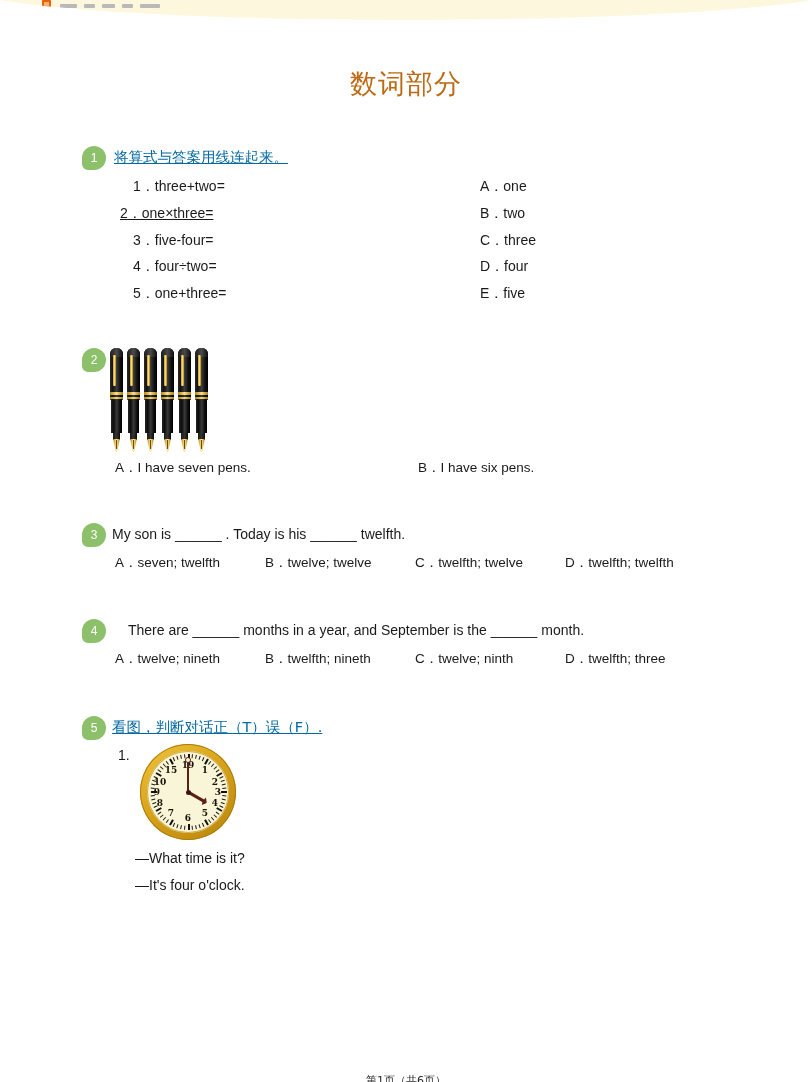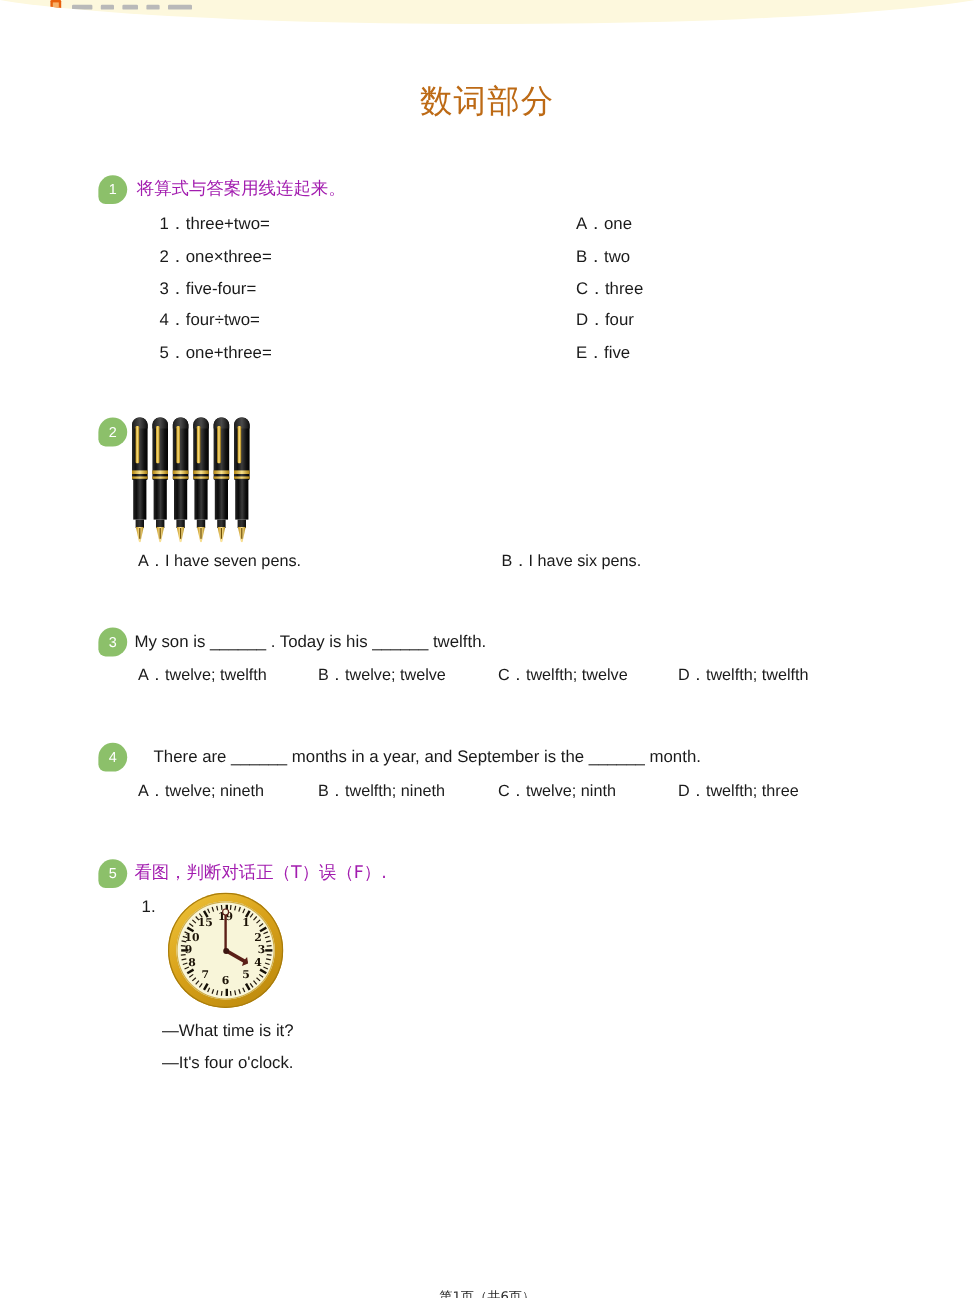--- a/index.html
+++ b/index.html
@@ -110,22 +110,23 @@
     background: #8cc06a;
     border-radius: 50% 50% 50% 6px;
     color: #ffffff;
     font-size: 12px;
     line-height: 24px;
     text-align: center;
   }
 
   .q-head {
     font-size: 14.5px;
-    color: #a21caf;
+    color: #0369a1;
     font-family: "DejaVu Sans", "Liberation Sans", sans-serif;
+    text-decoration: underline;
   }
 
   .q-text-en {
     font-size: 14px;
     font-family: "Liberation Sans", sans-serif;
   }
 
   .opt {
     font-size: 13.5px;
     font-family: "Liberation Sans", sans-serif;
@@ -351,21 +352,21 @@
 
 <div class="page-title">数词部分</div>
 
 <div class="content">
 
   <div class="q-block">
     <div class="badge abs" style="left:82px; top:6px;">1</div>
     <div class="q-head abs" style="left:114px; top:8px;">将算式与答案用线连起来。</div>
 
     <div class="q-text-en abs" style="left:133px; top:38px;">1．three+two=</div>
-    <div class="q-text-en abs" style="left:133px; top:65px;">2．one×three=</div>
+    <div class="q-text-en abs" style="left:120px; top:65px;text-decoration:underline;">2．one×three=</div>
     <div class="q-text-en abs" style="left:133px; top:92px;">3．five-four=</div>
     <div class="q-text-en abs" style="left:133px; top:118px;">4．four÷two=</div>
     <div class="q-text-en abs" style="left:133px; top:145px;">5．one+three=</div>
 
     <div class="q-text-en abs" style="left:480px; top:38px;">A．one</div>
     <div class="q-text-en abs" style="left:480px; top:65px;">B．two</div>
     <div class="q-text-en abs" style="left:480px; top:92px;">C．three</div>
     <div class="q-text-en abs" style="left:480px; top:118px;">D．four</div>
     <div class="q-text-en abs" style="left:480px; top:145px;">E．five</div>
   </div>
@@ -443,21 +444,21 @@
     </div>
 
     <div class="opt abs" style="left:115px; top:319px;">A．I have seven pens.</div>
     <div class="opt abs" style="left:418px; top:319px;text-align:right;">B．I have six pens.</div>
   </div>
 
   <div class="q-block">
     <div class="badge abs" style="left:82px; top:383px;">3</div>
     <div class="q-text-en abs" style="left:112px; top:386px;">My son is ______ . Today is his ______ twelfth.</div>
 
-    <div class="opt abs" style="left:115px; top:414px;">A．twelve; twelfth</div>
+    <div class="opt abs" style="left:115px; top:414px;">A．seven; twelfth</div>
     <div class="opt abs" style="left:265px; top:414px;">B．twelve; twelve</div>
     <div class="opt abs" style="left:415px; top:414px;">C．twelfth; twelve</div>
     <div class="opt abs" style="left:565px; top:414px;">D．twelfth; twelfth</div>
   </div>
 
   <div class="q-block">
     <div class="badge abs" style="left:82px; top:479px;">4</div>
     <div class="q-text-en abs" style="left:128px; top:482px;">There are ______ months in a year, and September is the ______ month.</div>
 
     <div class="opt abs" style="left:115px; top:510px;">A．twelve; nineth</div>

